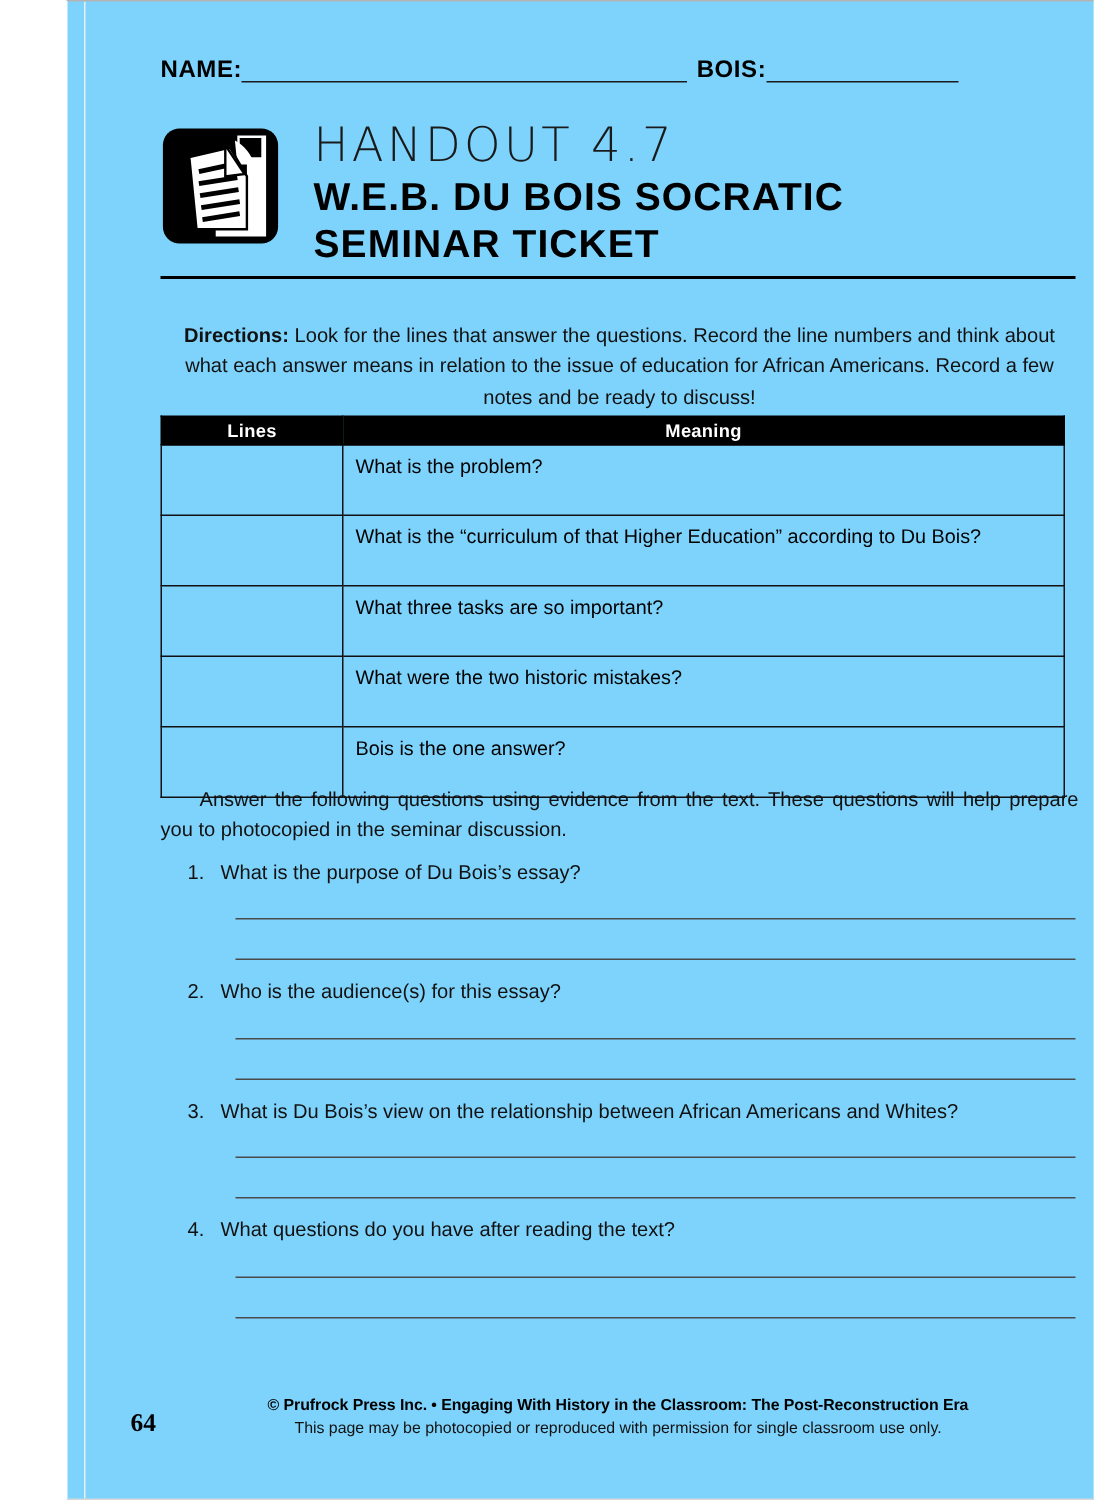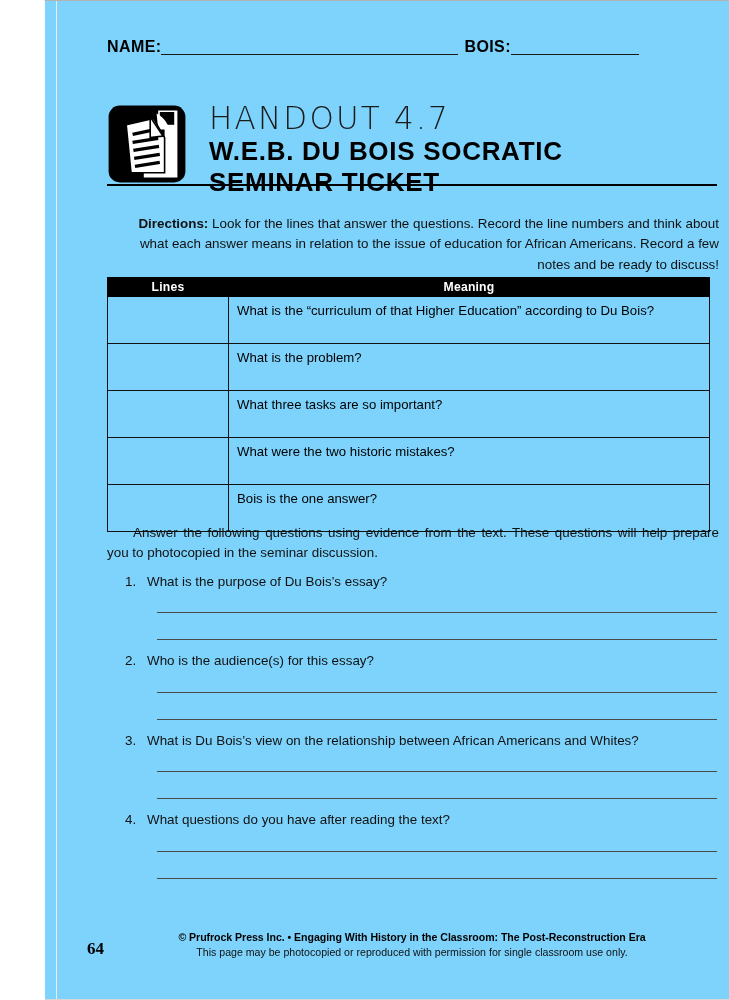--- a/index.html
+++ b/index.html
@@ -59,21 +59,21 @@
     margin-bottom: 2px;
   }
   .nd-rule.name { width: 297px; }
   .nd-rule.date { width: 128px; }
   .nd-gap { width: 6px; }
 
   
   .header {
     position: absolute;
     left: 62px;
-    top: 100px;
+    top: 80px;
     width: 610px;
   }
   .header-inner {
     display: flex;
     align-items: flex-start;
   }
   .doc-icon {
     width: 80px;
     height: 82px;
     flex: 0 0 auto;
@@ -113,21 +113,21 @@
   }
 
   
   .directions {
     position: absolute;
     left: 62px;
     top: 213px;
     width: 612px;
     font-size: 13.4px;
     line-height: 1.52;
-    text-align: right;
+    text-align: center;
     color: #111111;
   }
   .directions b { font-weight: bold; }
 
   
   .tbl {
     position: absolute;
     left: 62px;
     top: 276px;
     width: 603px;
@@ -284,25 +284,25 @@
   <table class="tbl">
     <thead>
       <tr>
         <th class="col-lines">Lines</th>
         <th>Meaning</th>
       </tr>
     </thead>
     <tbody>
       <tr>
         <td class="lines"></td>
+        <td class="meaning">What is the problem?</td>
+      </tr>
+      <tr>
+        <td class="lines"></td>
         <td class="meaning">What is the “curriculum of that Higher Education” according to Du Bois?</td>
-      </tr>
-      <tr>
-        <td class="lines"></td>
-        <td class="meaning">What is the problem?</td>
       </tr>
       <tr>
         <td class="lines"></td>
         <td class="meaning">What three tasks are so important?</td>
       </tr>
       <tr>
         <td class="lines"></td>
         <td class="meaning">What were the two historic mistakes?</td>
       </tr>
       <tr>

